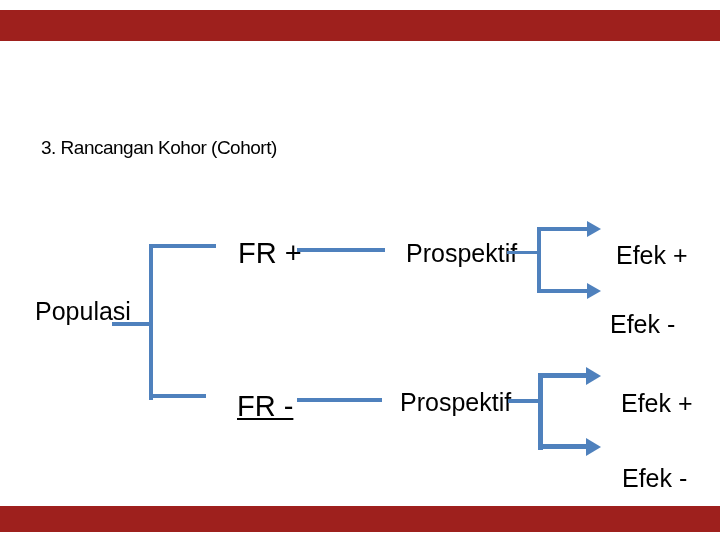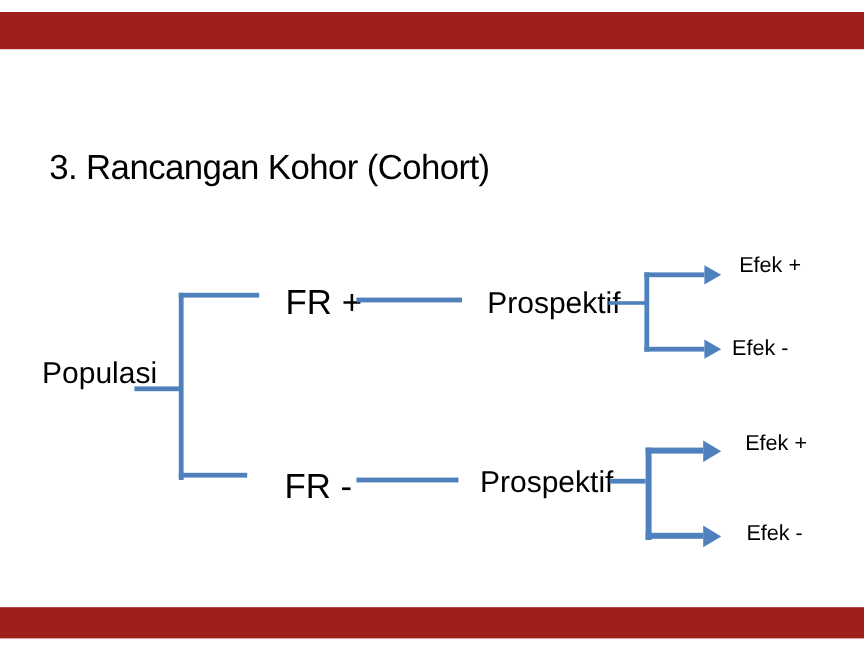--- a/index.html
+++ b/index.html
@@ -10,36 +10,36 @@
   }
   .slide{
     position:relative;width:720px;height:540px;
     background:var(--background,#fff);
     overflow:hidden;
   }
   .bar{position:absolute;left:0;width:720px;background:var(--bar-color,#9e201d);}
   .bar-top{top:10px;height:31px;}
   .bar-bottom{top:506px;height:26px;}
   .title{
-    position:absolute;left:41px;top:124px;margin:0;
-    font-size:29px;font-weight:400;letter-spacing:-0.5px;
+    position:absolute;left:41px;top:137px;margin:0;
+    font-size:19px;font-weight:400;letter-spacing:-0.5px;
     color:var(--text-color,#000);white-space:nowrap;
   }
   .label{
     position:absolute;color:var(--text-color,#000);
     white-space:nowrap;line-height:1.1;
   }
   .root-label{left:35px;top:296px;font-size:25px;line-height:30px;text-align:right;}
   .factor{font-size:29px;}
   .factor-top{left:238px;top:238px;}
-  .factor-bottom{left:237px;top:391px;}
+  .factor-bottom{left:237px;top:391px;text-decoration:underline;}
   .method{font-size:25px;}
   .method-top{left:406px;top:240px;}
   .method-bottom{left:400px;top:389px;}
-  .outcome{font-size:18px;}
+  .outcome{font-size:25px;margin-top:30px;}
   .outcome-top-pos{left:616px;top:212px;}
   .outcome-top-neg{left:610px;top:281px;}
   .outcome-bot-pos{left:621px;top:360px;}
   .outcome-bot-neg{left:622px;top:435px;}
   .line{position:absolute;background:var(--accent-line-color,#4f81bd);}
   .l-root-connector{left:112px;top:322px;width:38px;height:4px;}
   .l-trunk-vert{left:149px;top:244px;width:4px;height:156px;}
   .l-trunk-top-arm{left:149px;top:244px;width:67px;height:4px;}
   .l-trunk-bot-arm{left:149px;top:394px;width:57px;height:4px;}
   .l-factor-top{left:297px;top:248px;width:88px;height:4px;}

